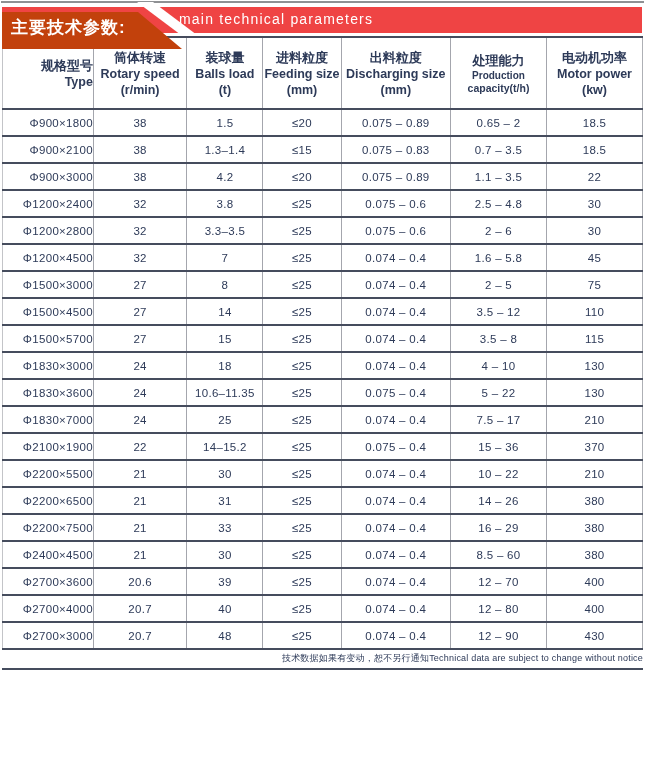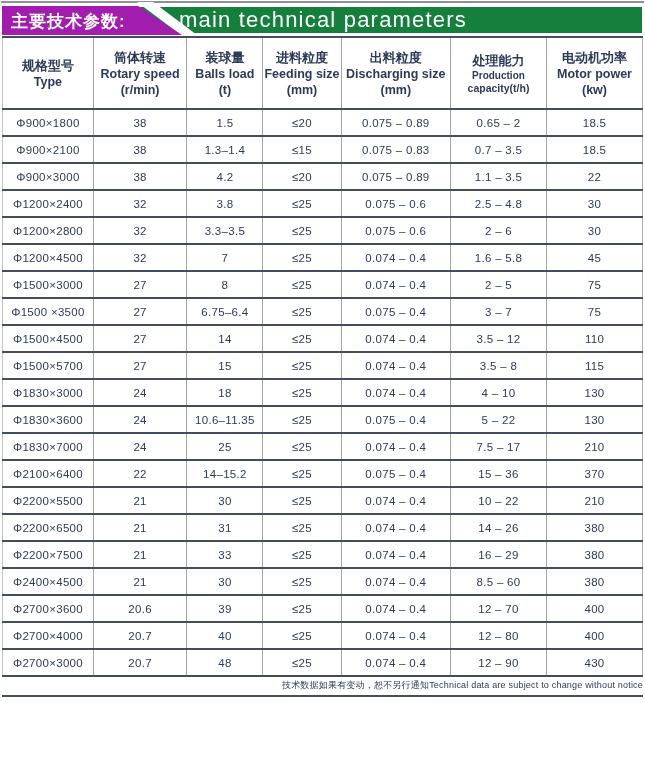--- a/index.html
+++ b/index.html
@@ -10,50 +10,50 @@
     color:#2d3a58;
     overflow:hidden;
   }
   .page { width:645px; padding:0 2px; position:relative; }
 
   
   .banner { position:relative; height:36px; width:641px; }
   .top-rule { position:absolute; top:1px; left:-1px; right:-1px; height:2px; background:#8f9194; }
   .gray-bar {
     position:absolute; top:7px; left:0; right:1px; height:26px;
-    background:#15803d; color:#ffffff;
-    font-size:22px; letter-spacing:1.2px; line-height:25px;
+    background:#ef4444; color:#ffffff;
+    font-size:14px; letter-spacing:1.2px; line-height:25px;
     padding-left:177px; white-space:nowrap;
   }
   .white-slash {
     position:absolute; top:2px; left:0; width:210px; height:33px;
     background:#ffffff;
     clip-path: polygon(135px 0, 151px 0, 195px 100%, 179px 100%);
   }
   .orange-flag {
-    position:absolute; top:6px; left:0; width:188px; height:29px;
-    background:#a21caf; color:#ffffff;
+    position:absolute; top:12px; left:0; width:188px; height:37px;
+    background:#c2410c; color:#ffffff;
     clip-path: polygon(0 0, 136px 0, 180px 100%, 0 100%);
     font-size:17px; font-weight:bold; letter-spacing:1px;
     line-height:32px; padding-left:9px; white-space:nowrap;
   }
 
   
   table {
     width:641px; border-collapse:collapse; table-layout:fixed;
     border-top:2px solid #454c5d;
     border-left:1px solid #c3c4c8; border-right:1px solid #aeb0b5;
   }
   th, td {
     border-bottom:2px solid #454c5d;
     border-left:1px solid #a4a6ad;
     text-align:center; vertical-align:middle;
     color:#2d3a58; overflow:hidden; white-space:nowrap;
   }
-  th:first-child, td:first-child { border-left:none; }
+  th:first-child, td:first-child { border-left:none;text-align:right; }
   thead th { height:72px; font-weight:bold; padding:2px 0; }
   th .zh   { font-size:13px; font-weight:bold; line-height:17px; }
   th .en   { font-size:12.5px; font-weight:bold; line-height:16px; }
   th .unit { font-size:12.5px; font-weight:bold; line-height:16px; }
   th.small-en .en   { font-size:10px; line-height:13px; }
   th.small-en .unit { font-size:10.5px; line-height:13px; }
   tbody td { height:27px; font-size:11.5px; letter-spacing:0.3px; }
 
   
   .footnote {
@@ -186,29 +186,20 @@
         <tr>
           <td>Φ1500×3000</td>
           <td>27</td>
           <td>8</td>
           <td>≤25</td>
           <td>0.074 – 0.4</td>
           <td>2 – 5</td>
           <td>75</td>
         </tr>
         <tr>
-          <td>Φ1500 ×3500</td>
-          <td>27</td>
-          <td>6.75–6.4</td>
-          <td>≤25</td>
-          <td>0.075 – 0.4</td>
-          <td>3 – 7</td>
-          <td>75</td>
-        </tr>
-        <tr>
           <td>Φ1500×4500</td>
           <td>27</td>
           <td>14</td>
           <td>≤25</td>
           <td>0.074 – 0.4</td>
           <td>3.5 – 12</td>
           <td>110</td>
         </tr>
         <tr>
           <td>Φ1500×5700</td>
@@ -240,21 +231,21 @@
         <tr>
           <td>Φ1830×7000</td>
           <td>24</td>
           <td>25</td>
           <td>≤25</td>
           <td>0.074 – 0.4</td>
           <td>7.5 – 17</td>
           <td>210</td>
         </tr>
         <tr>
-          <td>Φ2100×6400</td>
+          <td>Φ2100×1900</td>
           <td>22</td>
           <td>14–15.2</td>
           <td>≤25</td>
           <td>0.075 – 0.4</td>
           <td>15 – 36</td>
           <td>370</td>
         </tr>
         <tr>
           <td>Φ2200×5500</td>
           <td>21</td>

